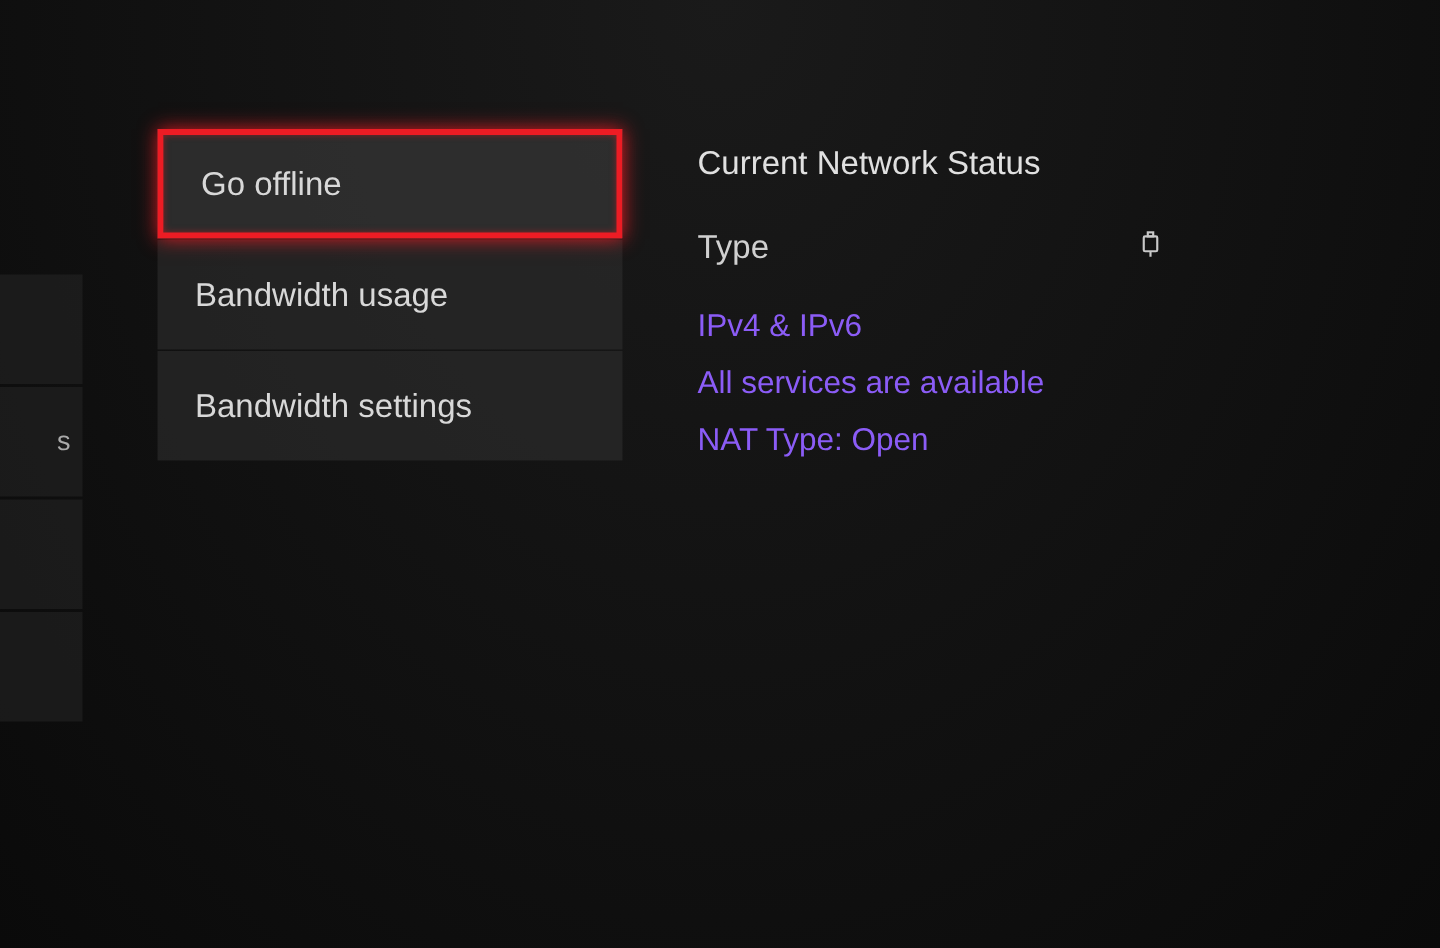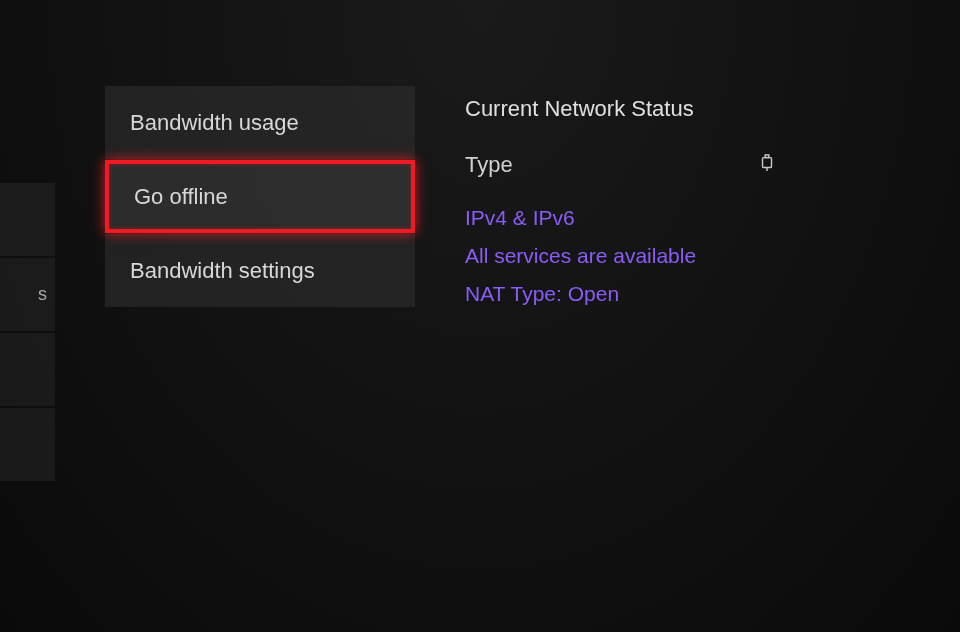--- a/index.html
+++ b/index.html
@@ -103,25 +103,25 @@
   <div class="left-edge-spacer-top"></div>
   <div class="left-edge-item"></div>
   <div class="left-edge-item">
     <span>s</span>
   </div>
   <div class="left-edge-item"></div>
   <div class="left-edge-item"></div>
 </div>
 
 <div class="menu-column">
+  <div class="menu-item highlighted">
+    <span>Go offline</span>
+  </div>
   <div class="menu-item">
     <span>Bandwidth usage</span>
-  </div>
-  <div class="menu-item highlighted">
-    <span>Go offline</span>
   </div>
   <div class="menu-item">
     <span>Bandwidth settings</span>
   </div>
 </div>
 
 <div class="status-column">
   <div class="status-heading">Current Network Status</div>
   <div class="status-row">
     <span>Type</span>

